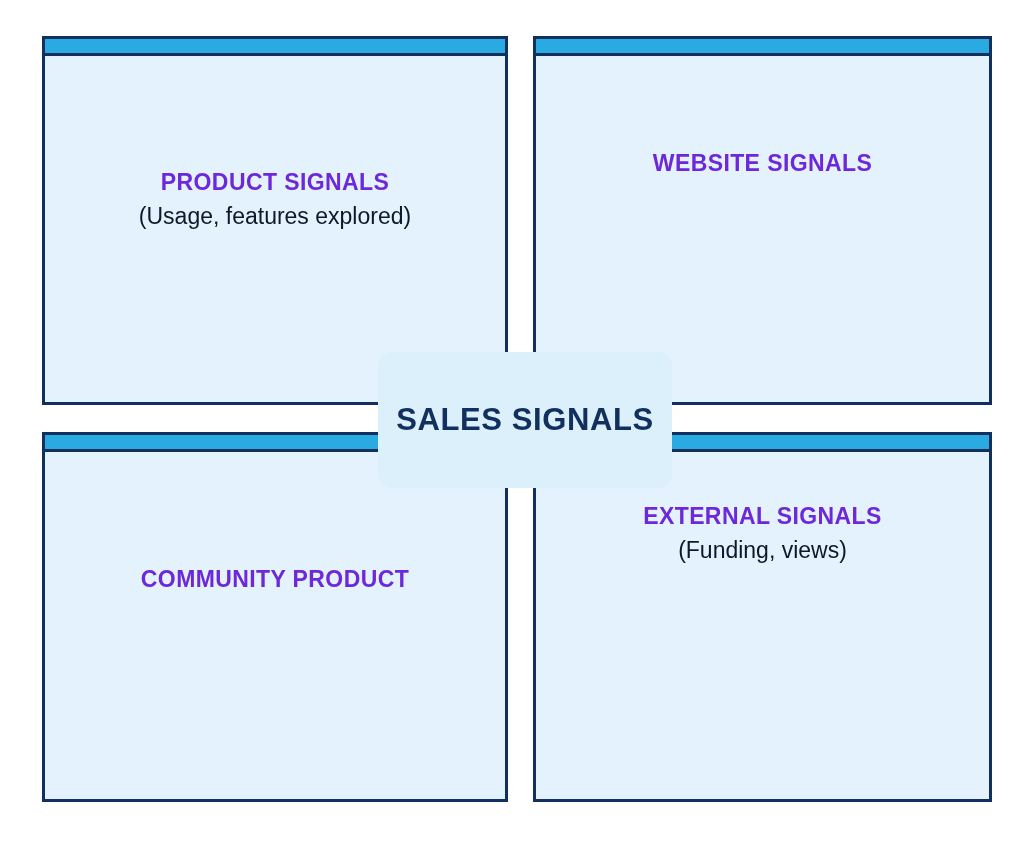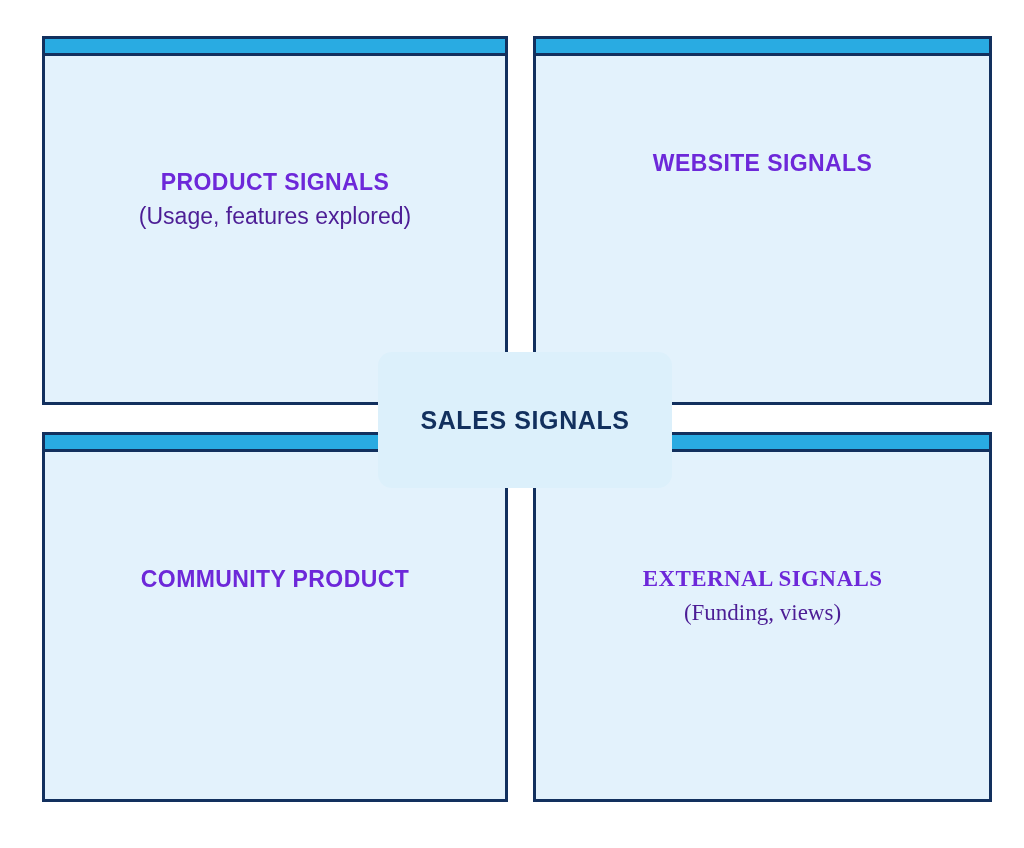--- a/index.html
+++ b/index.html
@@ -59,53 +59,53 @@
     font-weight: bold;
     letter-spacing: 0.4px;
     line-height: 1.25;
     color: #6d28d9;
   }
 
   .quad-sub {
     font-size: 23px;
     font-weight: normal;
     line-height: 1.5;
-    color: #4c1d95;
+    color: #0f172a;
     margin-top: 2px;
   }
 
   
   #quad-product   { left: 42px;  top: 36px;  width: 466px; height: 369px; }
   #quad-website   { left: 533px; top: 36px;  width: 459px; height: 369px; }
   #quad-community { left: 42px;  top: 432px; width: 466px; height: 370px; }
   #quad-external  { left: 533px; top: 432px; width: 459px; height: 370px; }
 
   
   #quad-product   .quad-text { margin-top: 112px; }
   #quad-website   .quad-text { margin-top: 93px; }
   #quad-community .quad-text { margin-top: 113px; }
-  #quad-external  .quad-text { margin-top: 113px; font-family: Liberation Serif, serif; }
+  #quad-external  .quad-text { margin-top: 50px; }
 
   
   #center-hub {
     position: absolute;
     left: 378px;
     top: 352px;
     width: 294px;
     height: 136px;
     background: #dcf0fb;
     border-radius: 14px;
     display: flex;
     align-items: center;
     justify-content: center;
     z-index: 5;
   }
 
   #center-hub .hub-label {
-    font-size: 25px;
+    font-size: 31px;
     font-weight: bold;
     letter-spacing: 0.6px;
     color: #12305e;
     white-space: nowrap;
   }
 </style>
 </head>
 <body>
 
 <div id="stage">

